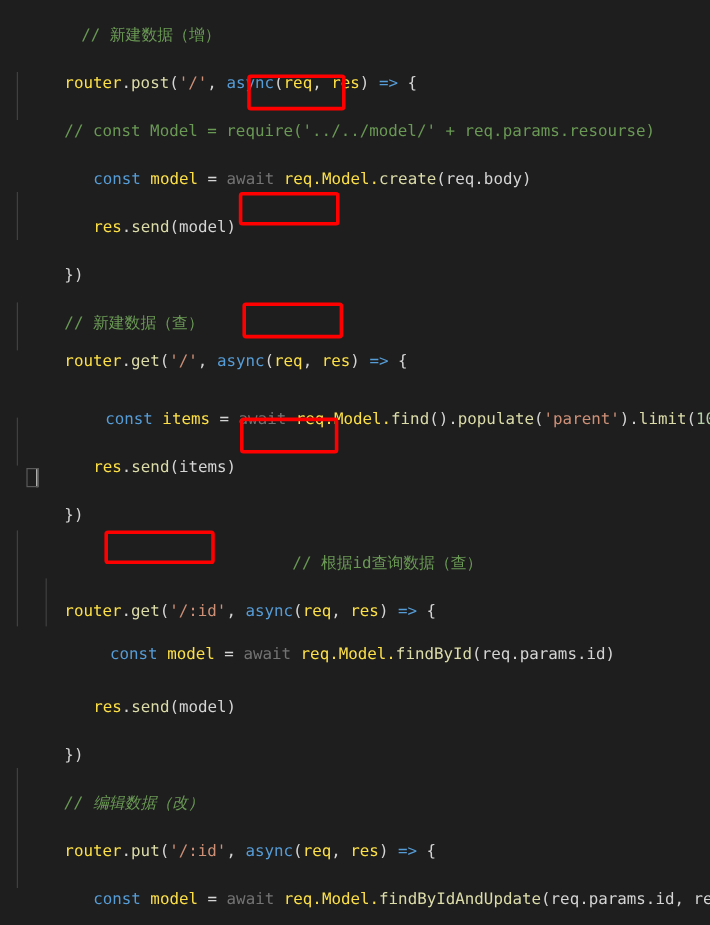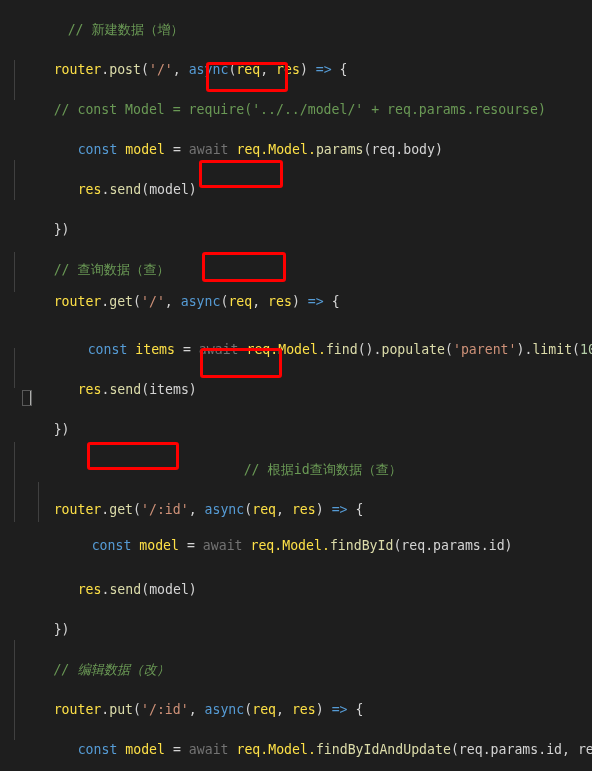--- a/index.html
+++ b/index.html
@@ -103,33 +103,33 @@
 
     <div class="line" style="top:20px;">
       <span class="var">router</span><span class="pun">.</span><span class="fn">post</span><span class="pun">(</span><span class="str">'/'</span><span class="pun">, </span><span class="kw">async</span><span class="pun">(</span><span class="var">req</span><span class="pun">, </span><span class="var">res</span><span class="pun">)</span><span class="arrow"> =&gt; </span><span class="pun">{</span>
     </div>
 
     <div class="line" style="top:40px; ">
       <span class="cmt">// const Model = require('../../model/' + req.params.resourse)</span>
     </div>
 
     <div class="line" style="top:60px; padding-left:30px;">
-      <span class="kw">const</span><span class="pun"> </span><span class="var">model</span><span class="pun"> = </span><span class="ctl">await</span><span class="pun"> </span><span class="var">req.Model.</span><span class="fn">params</span><span class="pun">(req.body)</span>
+      <span class="kw">const</span><span class="pun"> </span><span class="var">model</span><span class="pun"> = </span><span class="ctl">await</span><span class="pun"> </span><span class="var">req.Model.</span><span class="fn">create</span><span class="pun">(req.body)</span>
     </div>
 
     <div class="line" style="top:80px; padding-left:30px;">
       <span class="var">res</span><span class="pun">.</span><span class="fn">send</span><span class="pun">(model)</span>
     </div>
 
     <div class="line" style="top:100px;">
       <span class="pun">})</span>
     </div>
 
     <div class="line" style="top:120px;">
-      <span class="cmt">// 查询数据（查）</span>
+      <span class="cmt">// 新建数据（查）</span>
     </div>
 
     <div class="line" style="top:132px;">
       <span class="var">router</span><span class="pun">.</span><span class="fn">get</span><span class="pun">(</span><span class="str">'/'</span><span class="pun">, </span><span class="kw">async</span><span class="pun">(</span><span class="var">req</span><span class="pun">, </span><span class="var">res</span><span class="pun">)</span><span class="arrow"> =&gt; </span><span class="pun">{</span>
     </div>
 
     <div class="line" style="top:160px; padding-left:40px;">
       <span class="kw">const</span><span class="pun"> </span><span class="var">items</span><span class="pun"> = </span><span class="ctl">await</span><span class="pun"> </span><span class="var">req.Model.</span><span class="fn">find</span><span class="pun">().</span><span class="fn">populate</span><span class="pun">(</span><span class="str">'parent'</span><span class="pun">).</span><span class="fn">limit</span><span class="pun">(</span><span class="num">10</span><span class="pun">)</span>
     </div>
 

